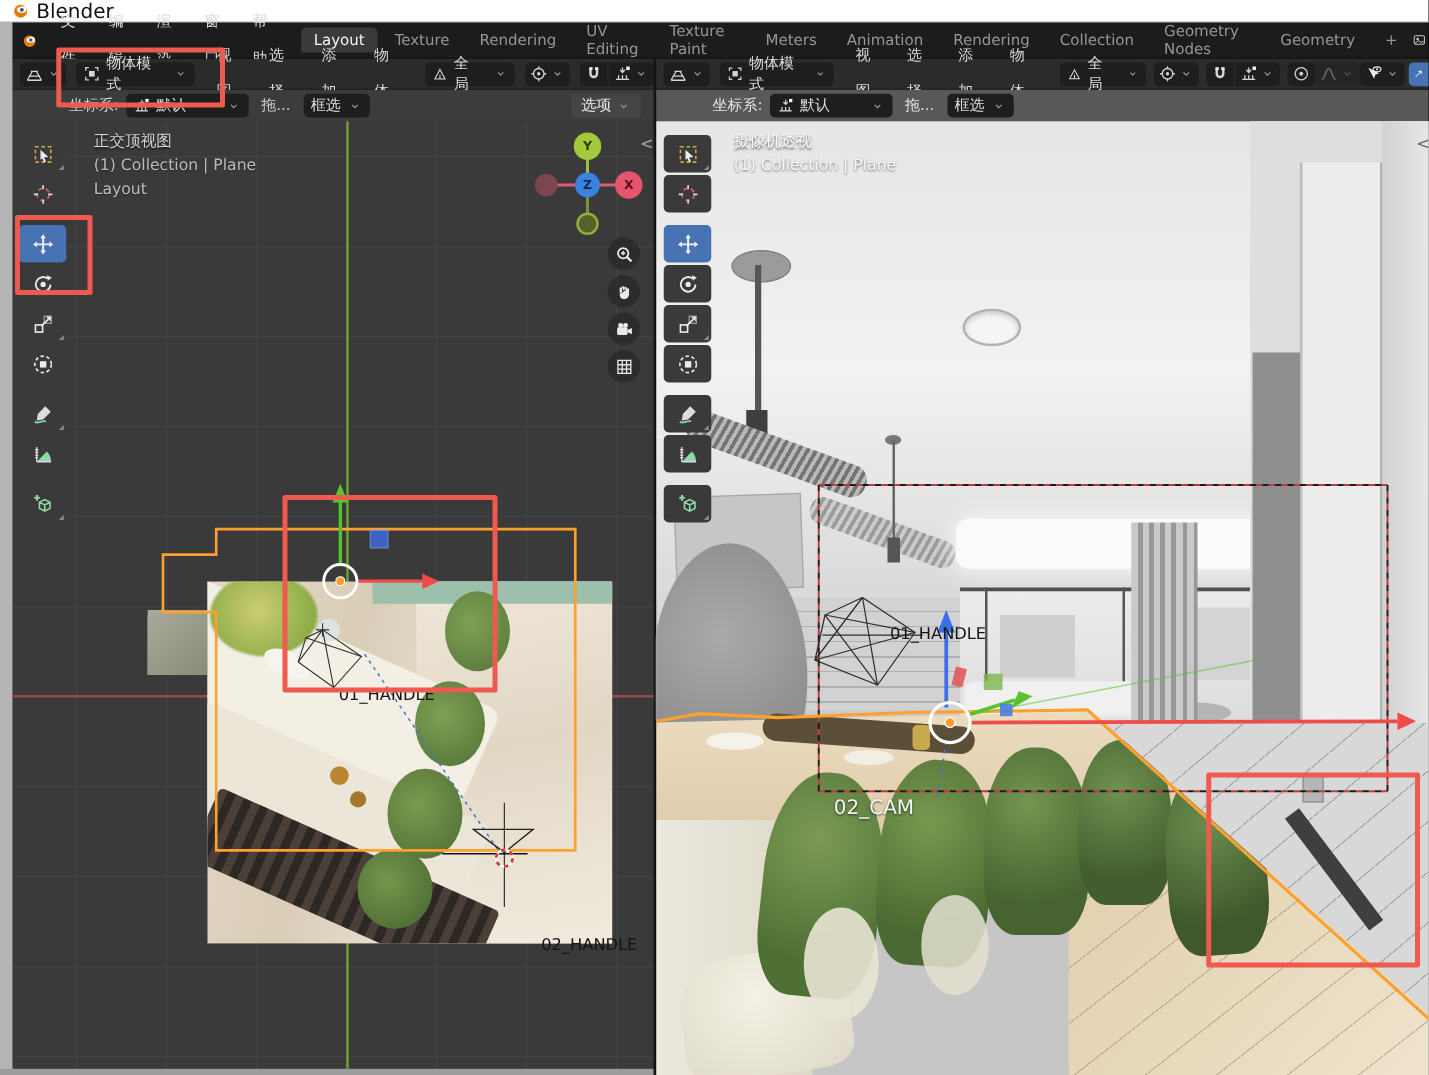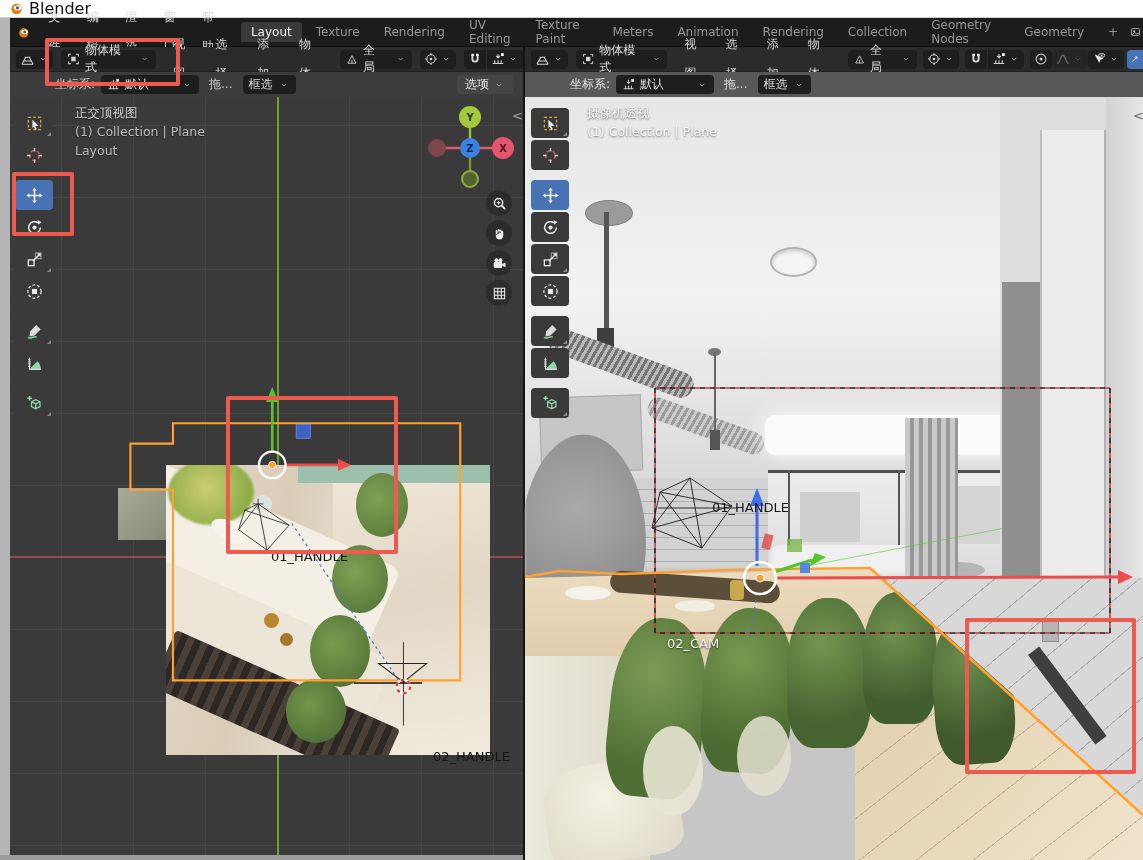--- a/index.html
+++ b/index.html
@@ -626,21 +626,21 @@
       <rect x="763" y="534" width="9" height="15" fill="#e05252" opacity=".85" transform="rotate(14 767 541)"></rect>
       <rect x="787" y="539" width="15" height="13" fill="#7ab648" opacity=".8"></rect>
       <rect x="800" y="563" width="10" height="10" fill="#4a7de0" opacity=".9"></rect>
       <line x1="757" y1="593" x2="750" y2="638" stroke="#4478d4" stroke-width="1.3" stroke-dasharray="3 4"></line>
       <circle cx="760" cy="578" r="16" fill="none" stroke="#ffffff" stroke-width="2.6"></circle>
       <circle cx="760" cy="578" r="4" fill="#ff9d2c" stroke="#fff" stroke-width="1"></circle>
     </g>
   </svg>
 
   <div class="abs vplabel" style="left:712px;top:500px">01_HANDLE</div>
-  <div class="abs" style="left:667px;top:636px;font-size:13px;color:#f5f5f5;text-shadow:0 1px 2px rgba(0,0,0,.7)">02_CAM</div>
+  <div class="abs" style="left:667px;top:636px;font-size:16px;color:#f5f5f5;text-shadow:0 1px 2px rgba(0,0,0,.7)">02_CAM</div>
 
   <div class="abs tcol" style="left:531px;top:108px">
     <div class="tbtn">
         <svg class="icon" width="17" height="17">
           <use href="#s-select"></use>
         </svg>
         <span class="corner"></span>
       </div>
     <div class="tbtn">
         <svg class="icon" width="17" height="17">

